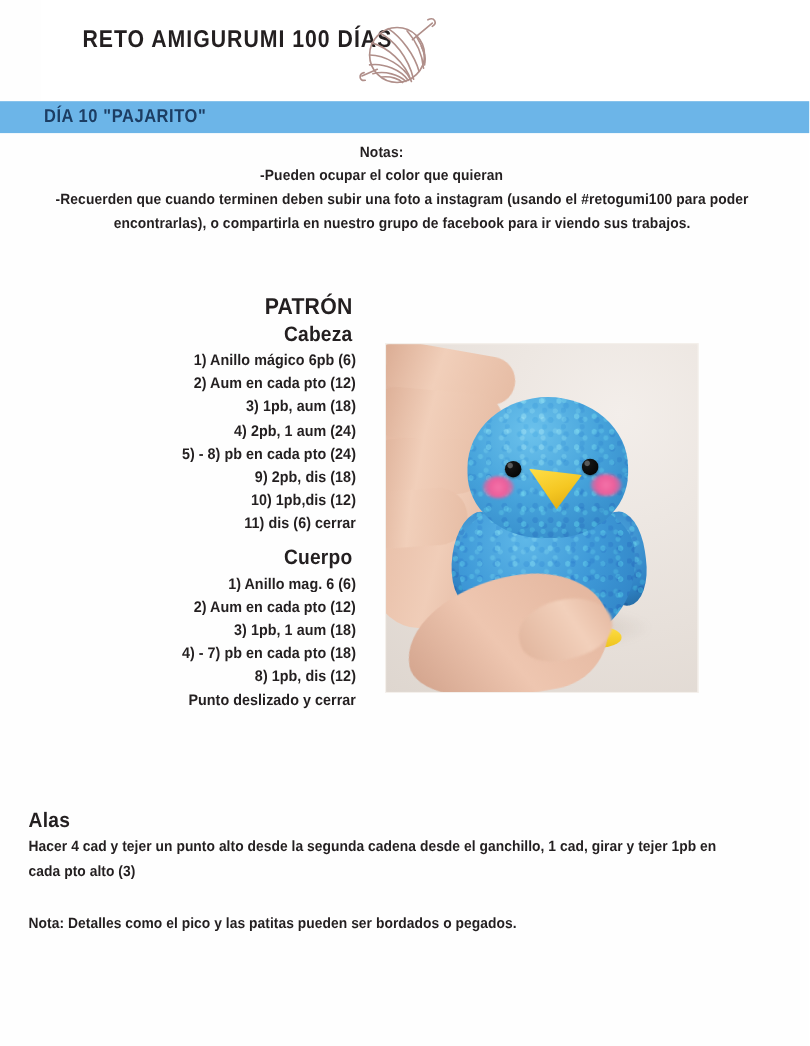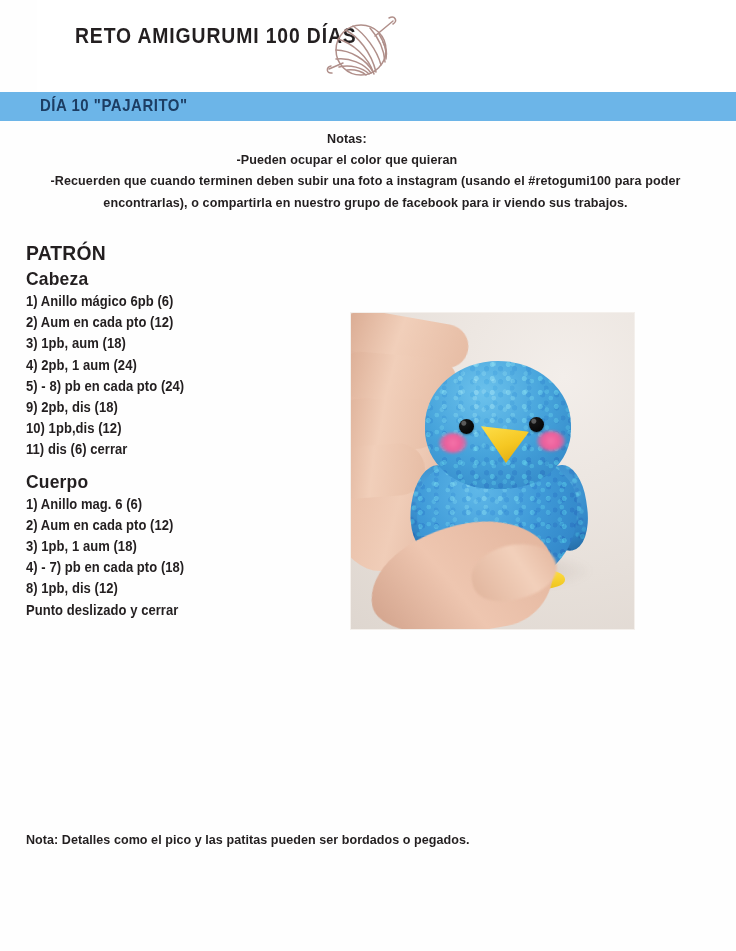--- a/index.html
+++ b/index.html
@@ -92,22 +92,23 @@
     line-height: 22px;
     letter-spacing: 0.1px;
     width: 700px;
     transform: scaleX(0.93);
     transform-origin: left top;
   }
 
   
   .pattern {
     position: absolute;
-    left: 26px; top: 240px;
+    left: 26px; top: 266px;
     width: 320px;
+    text-align: right;
   }
 
   .h1 {
     font-size: 21px;
     font-weight: bold;
     color: #231f20;
     letter-spacing: 0.2px;
     line-height: 25px;
     transform: scaleX(0.92);
     transform-origin: left top;
@@ -375,20 +376,24 @@
 
     <div class="h2 spaced">Cuerpo</div>
     <div class="step">1) Anillo mag. 6 (6)</div>
     <div class="step">2) Aum en cada pto (12)</div>
     <div class="step">3) 1pb, 1 aum (18)</div>
     <div class="step">4) - 7) pb en cada pto (18)</div>
     <div class="step">8) 1pb, dis (12)</div>
     <div class="step">Punto deslizado y cerrar</div>
   </div>
 
+  <div class="alas-block">
+    <div class="h2">Alas</div>
+    <div class="alas-text">Hacer 4 cad y tejer un punto alto desde la segunda cadena desde el ganchillo, 1 cad, girar y tejer 1pb en cada pto alto (3)</div>
+  </div>
 
   <div class="final-note">Nota: Detalles como el pico y las patitas pueden ser bordados o pegados.</div>
 
   <div class="photo">
     <div class="photo-bg"></div>
     <div class="photo-shadow"></div>
 
     <div class="hand-back"></div>
     <div class="finger f1"></div>
     <div class="finger f2"></div>

